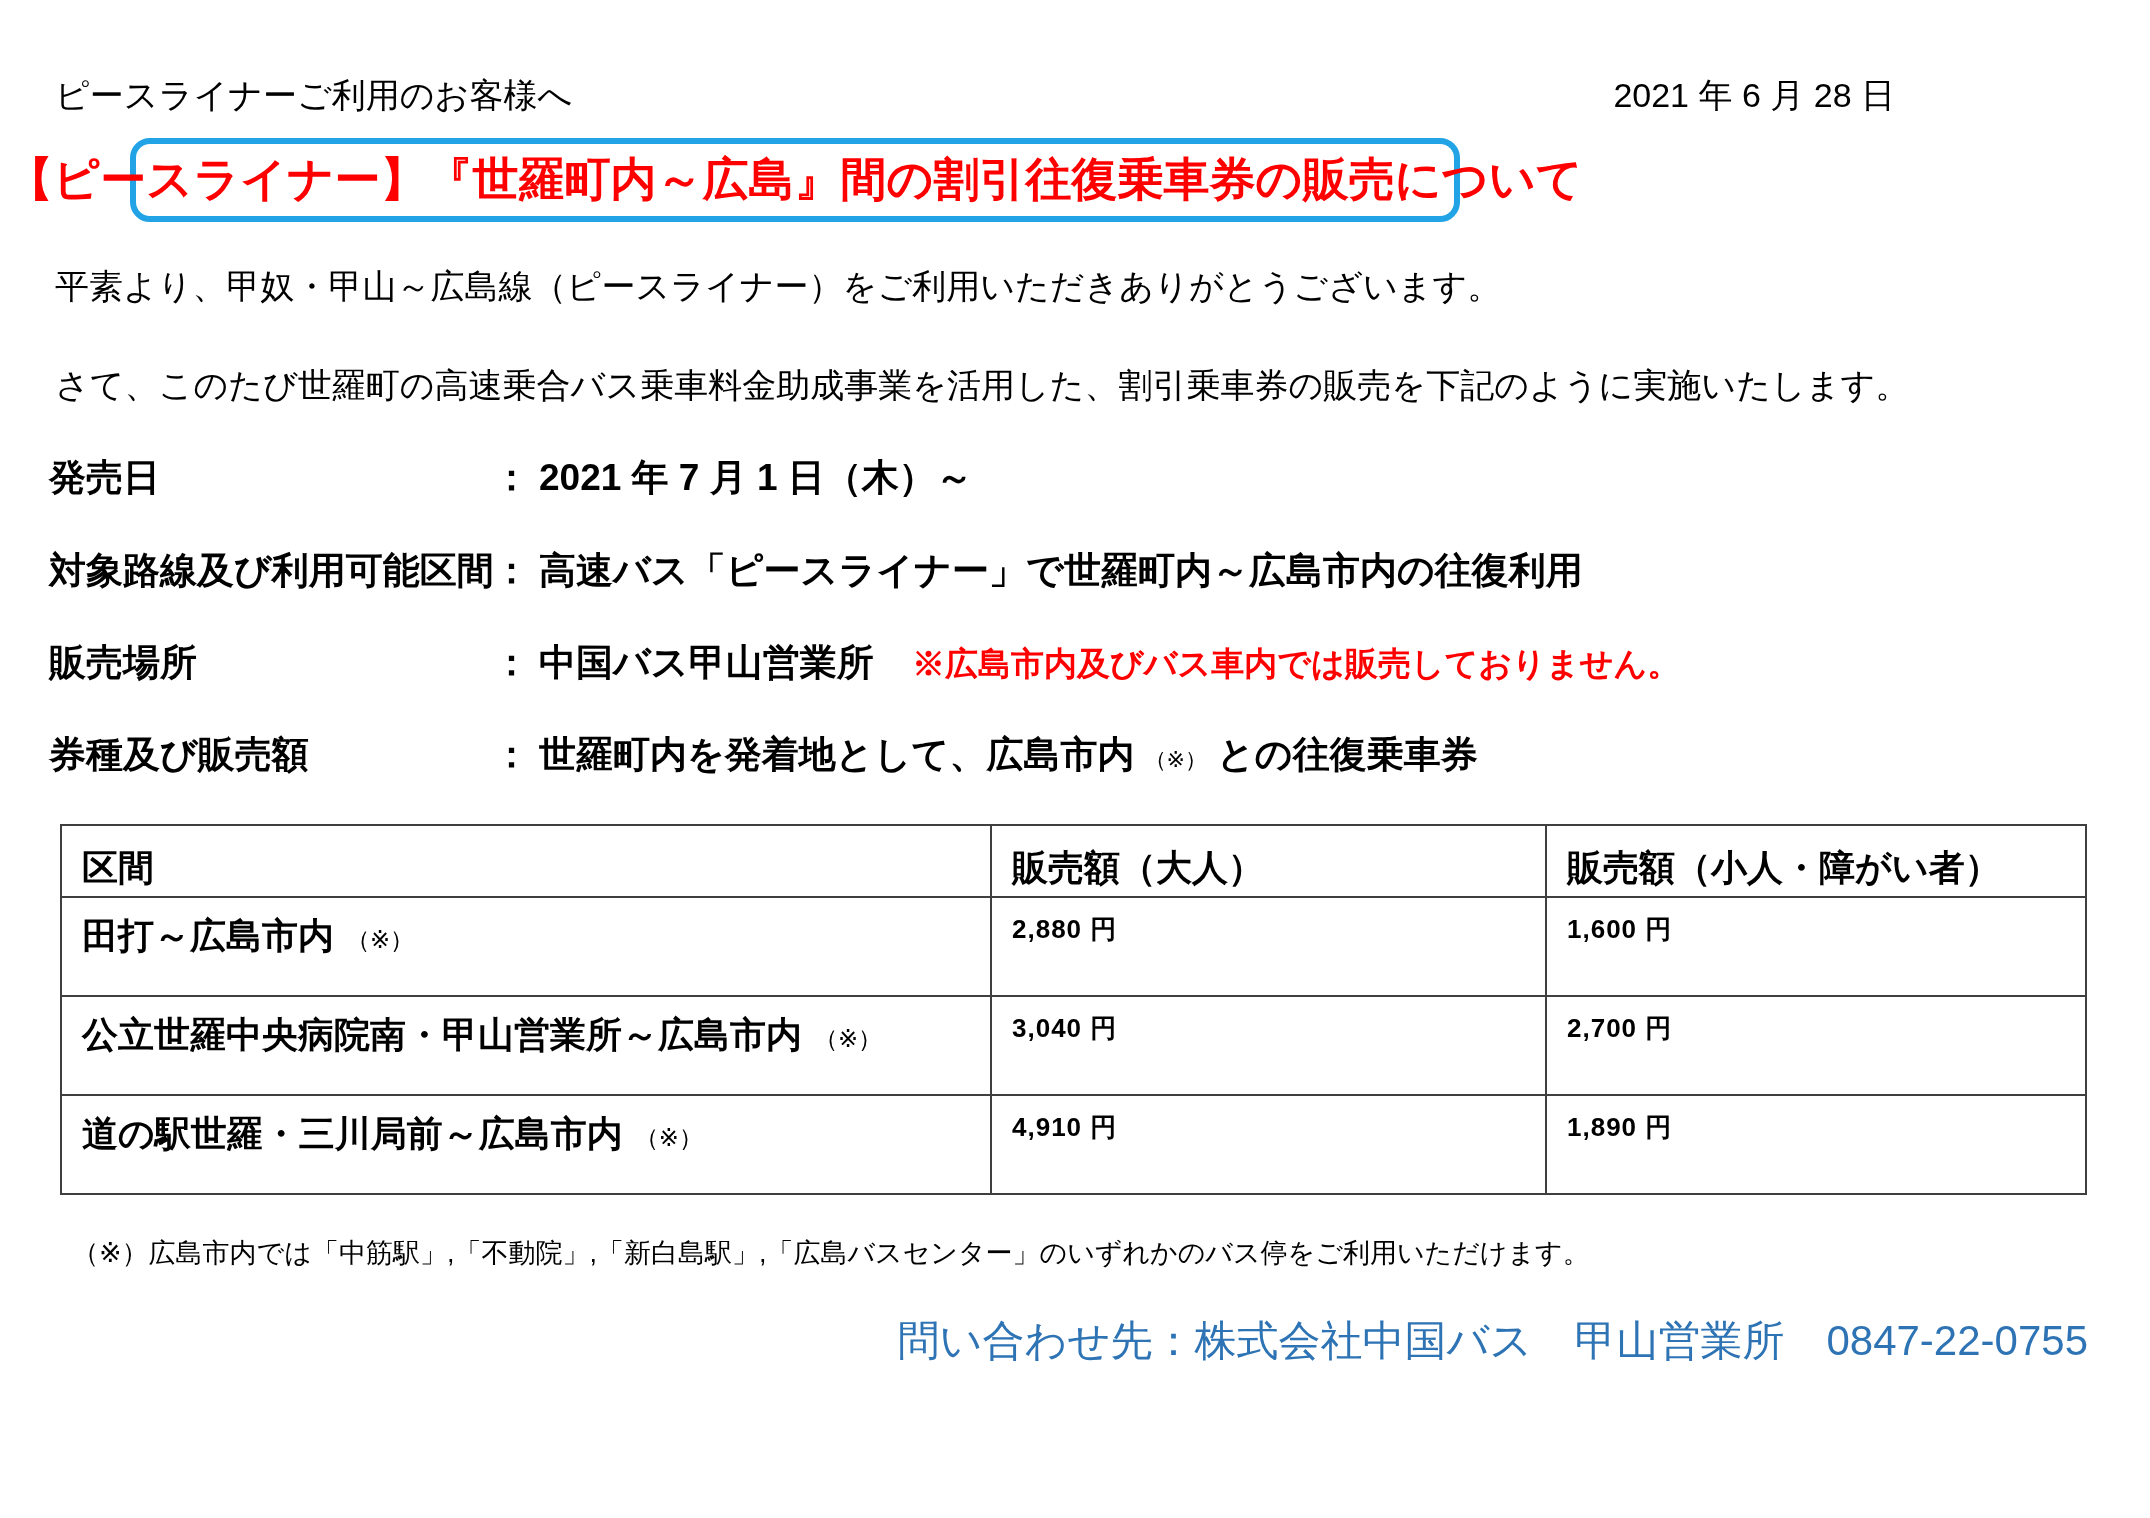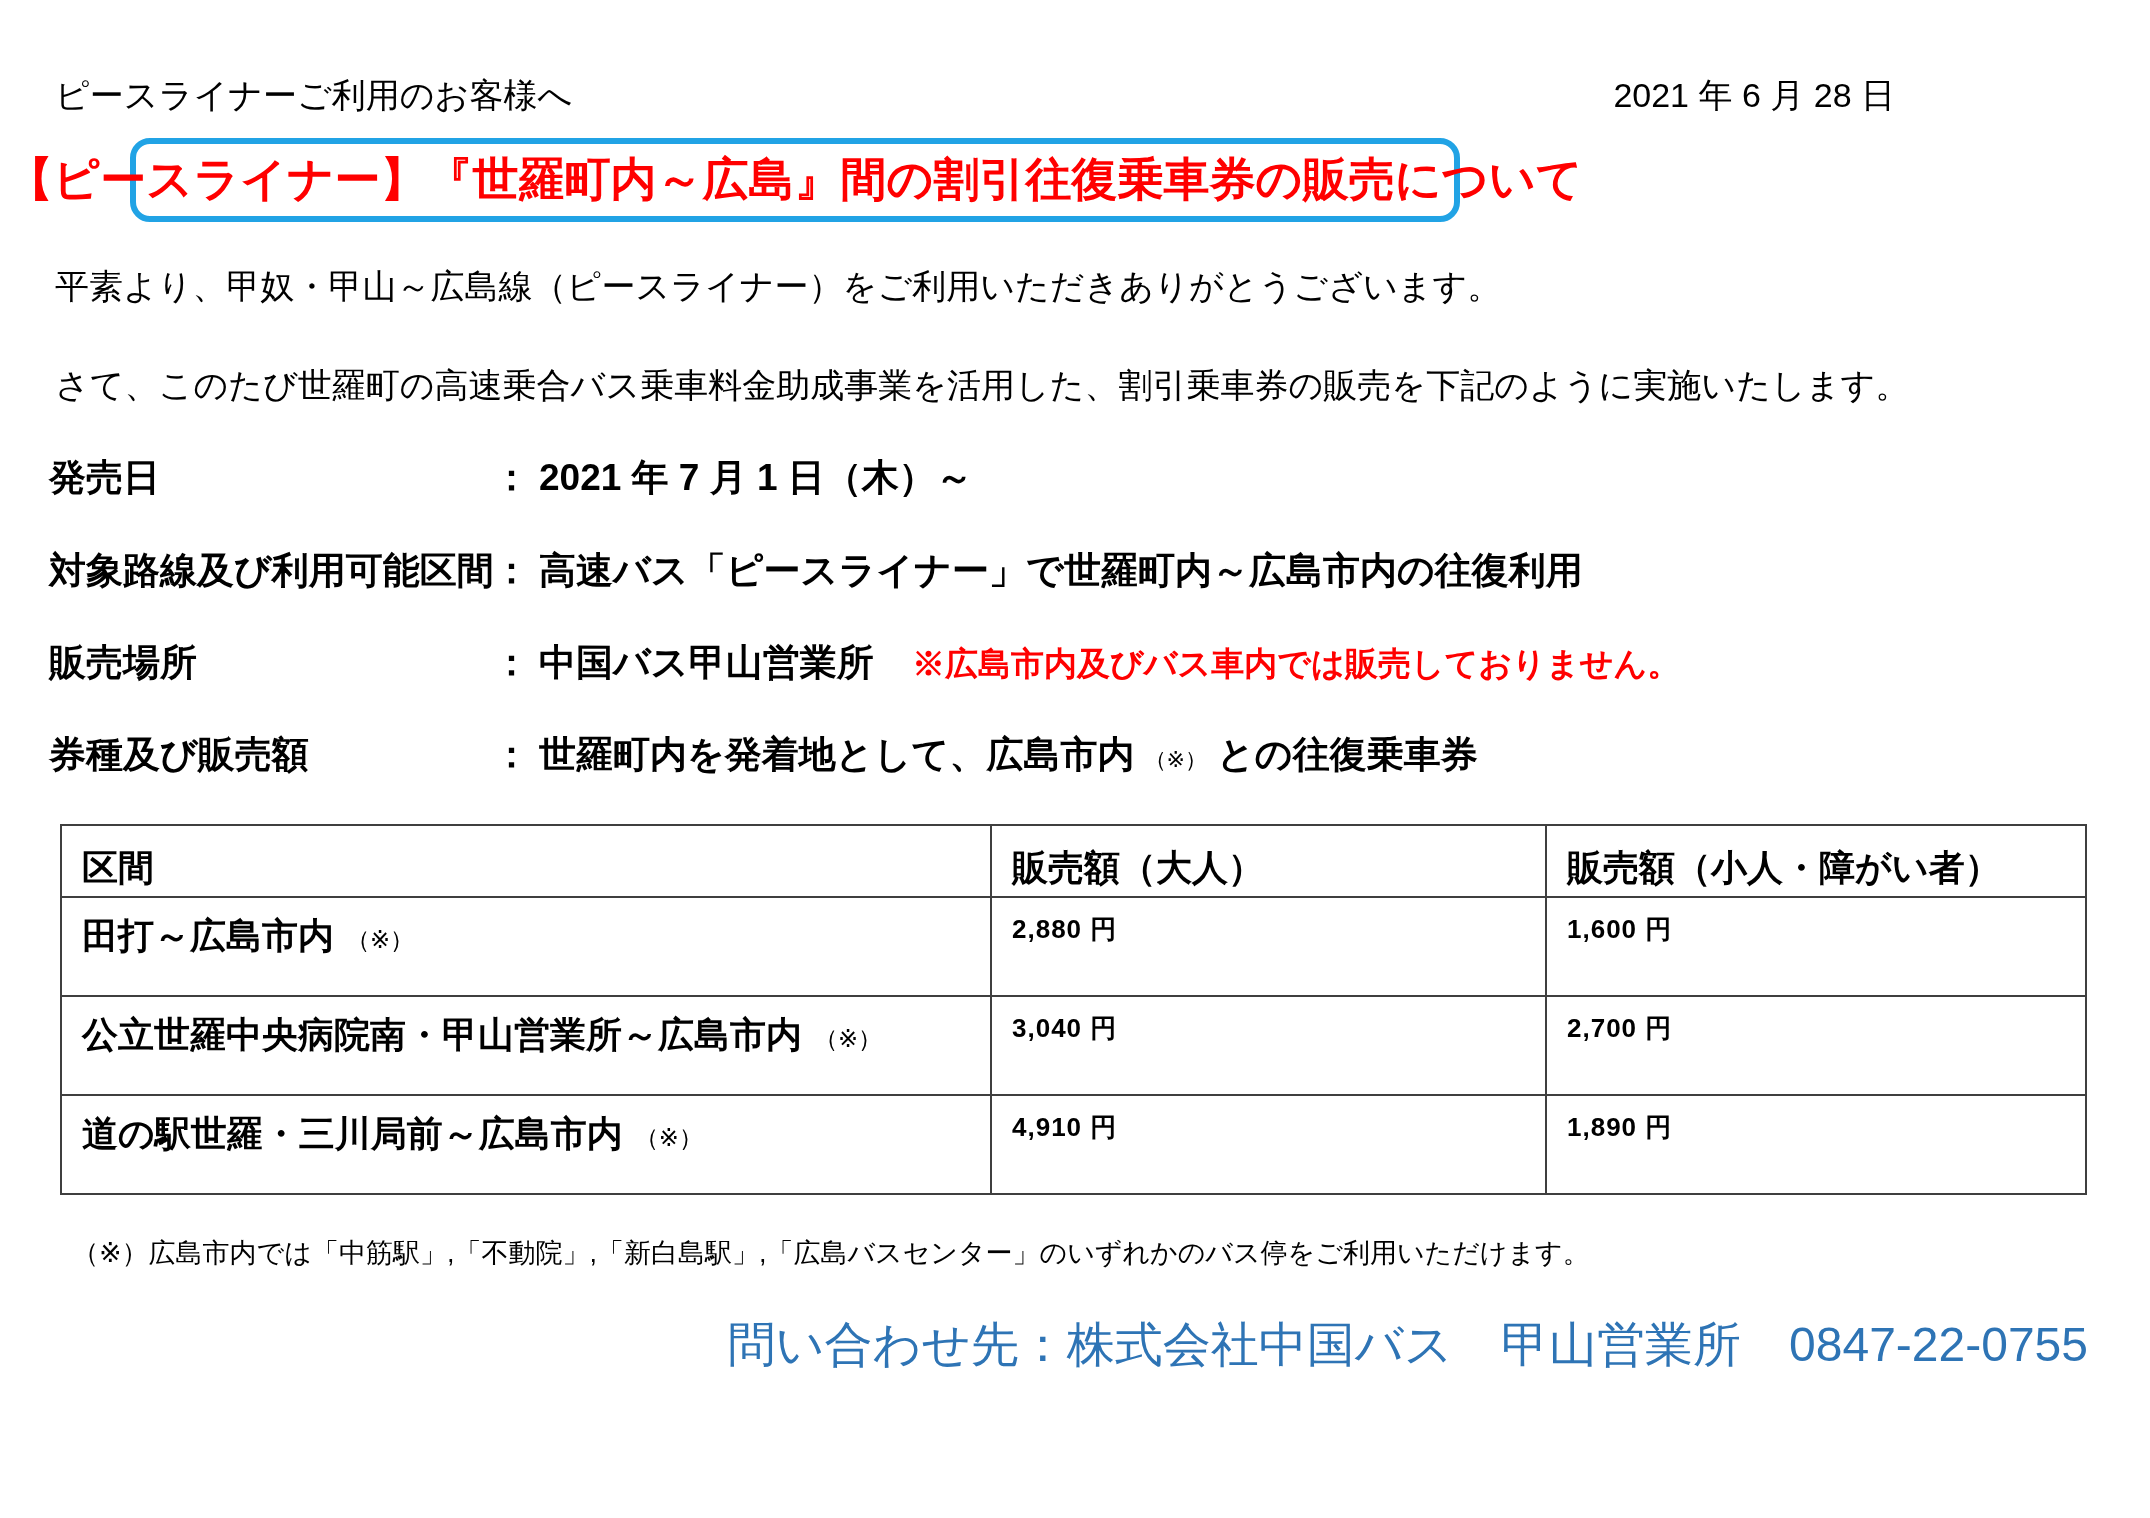--- a/index.html
+++ b/index.html
@@ -96,21 +96,21 @@
   .price{font-size:26px;letter-spacing:1px;}
   .footnote{
     margin:40px 0 0 72px;
     font-size:27px;
     font-weight:normal;
     color:#000000;
   }
   .contact{
     margin:42px 62px 0 16px;
     text-align:right;
-    font-size:48px;
+    font-size:42px;
     color:var(--contact-blue,#2E74B5);
     white-space:nowrap;
   }
 </style>
 </head>
 <body>
 
 <div class="page">
 
   <div class="header-row">

